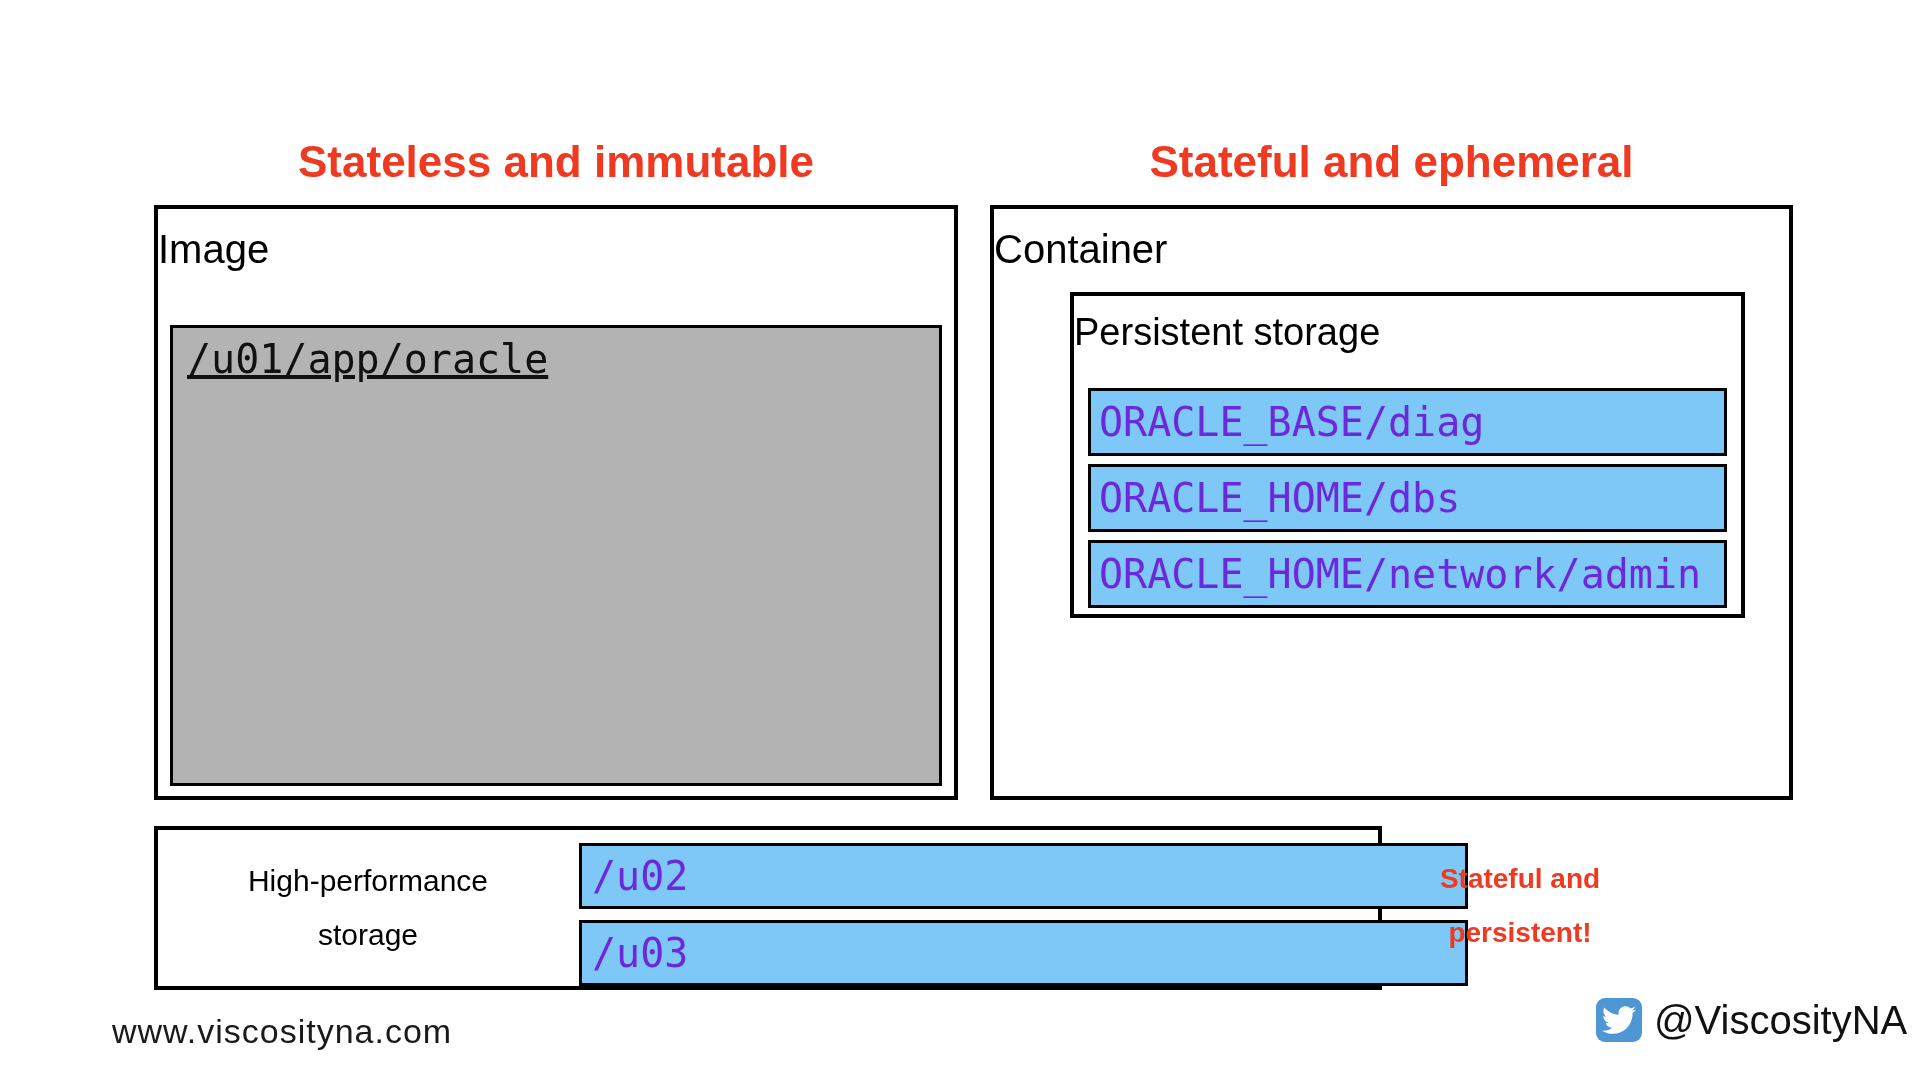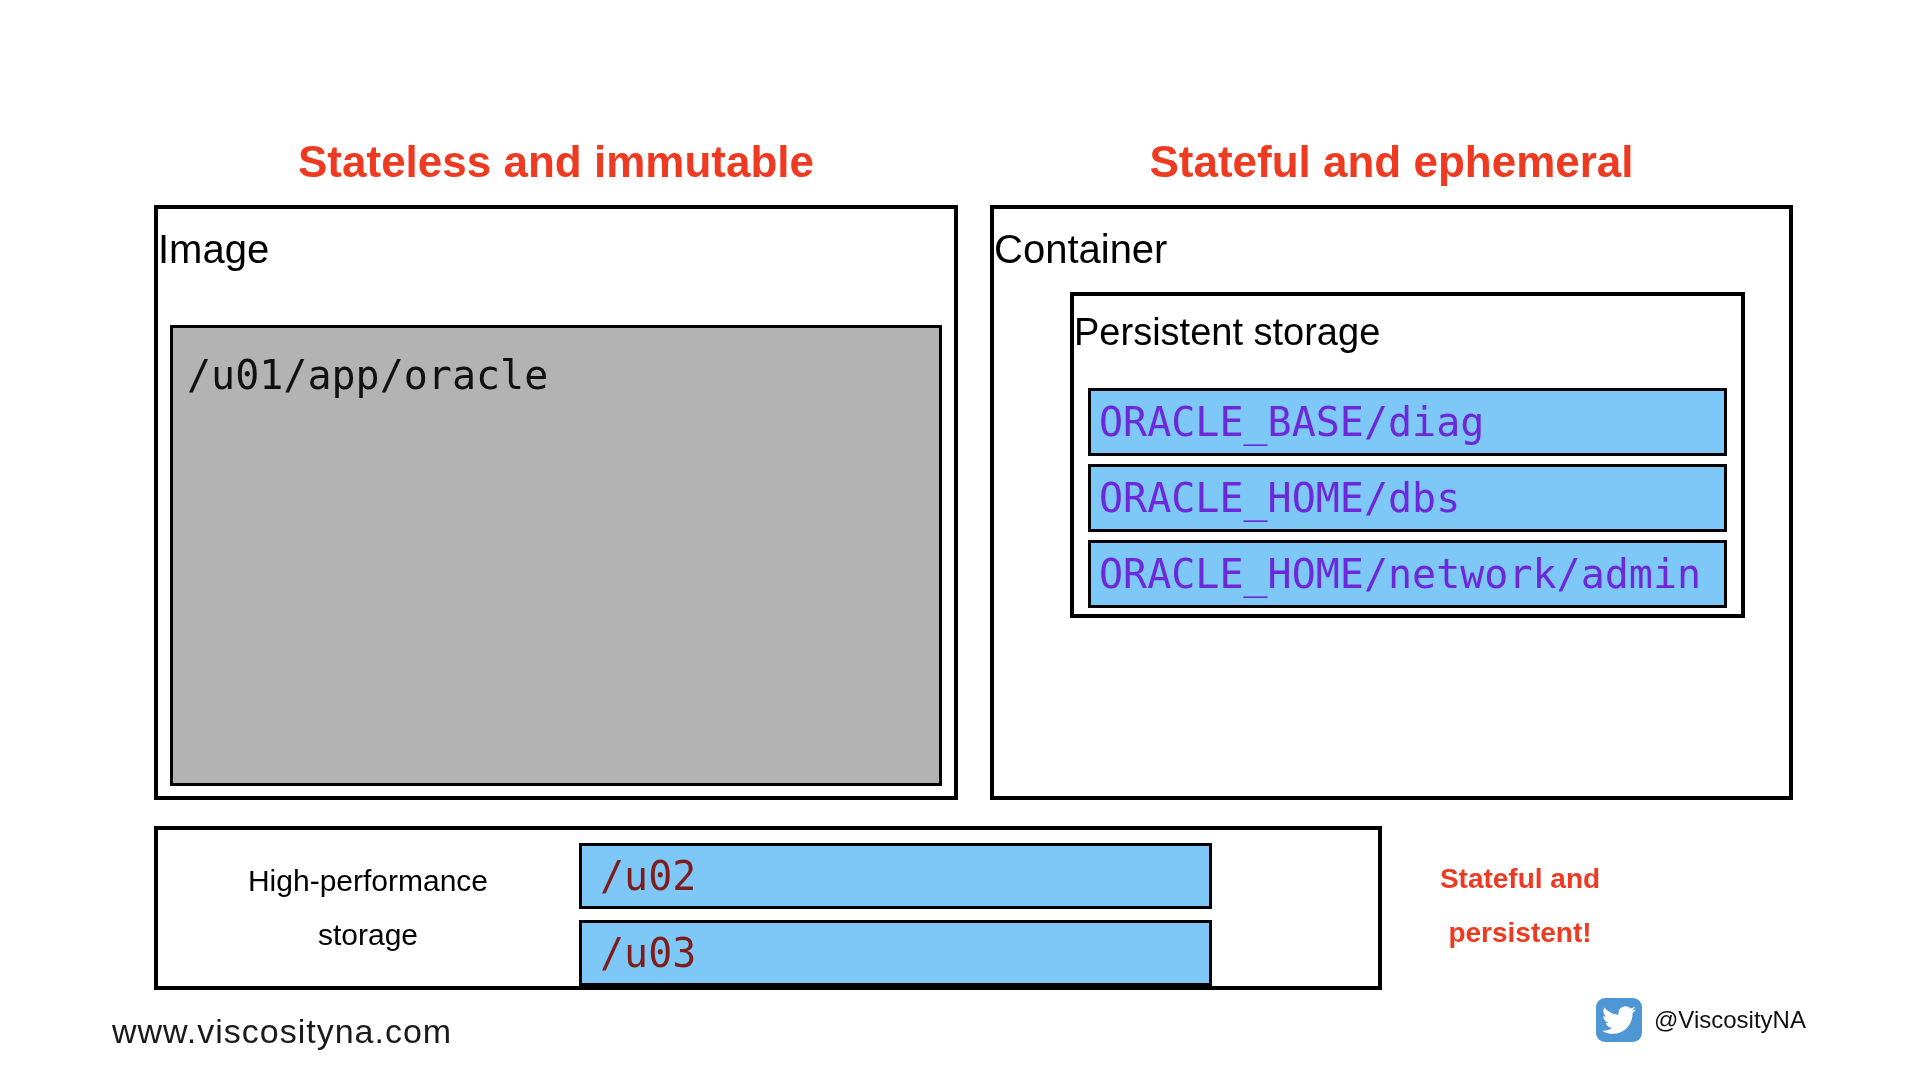--- a/index.html
+++ b/index.html
@@ -17,63 +17,63 @@
   .image-box{left:154px;top:205px;width:804px;height:595px;}
   .container-box{left:990px;top:205px;width:803px;height:595px;}
   .box-label{
     font-size:40px;line-height:44px;margin-top:18px;color:#000;
   }
   .gray-box{
     position:absolute;left:12px;right:12px;top:116px;bottom:10px;
     background:#b3b3b3;border:3px solid #000;box-sizing:border-box;
   }
   .mono{font-family:"DejaVu Sans Mono",monospace;}
-  .gray-box .mono{display:block;padding:24px 14px;font-size:40px;line-height:46px;color:#111;}
+  .gray-box .mono{display:block;padding:8px 14px;font-size:40px;line-height:46px;color:#111;text-decoration:underline;}
   .persistent-box{
     position:absolute;left:76px;top:83px;width:675px;height:326px;
     border:4px solid #000;box-sizing:border-box;background:#fff;
   }
   .persistent-box .box-label{font-size:38px;margin-top:14px;line-height:44px;}
   .p-vol{
     box-sizing:border-box;height:68px;margin:8px 14px 0 14px;
     background:#7dc8f7;border:3px solid #000;
     display:flex;align-items:center;padding-left:8px;
     font-family:"DejaVu Sans Mono",monospace;font-size:40px;color:#6d28d9;
   }
   .p-vol.first{margin-top:34px;}
   .bottom-box{left:154px;top:826px;width:1228px;height:164px;}
   .hp-label{
     position:absolute;left:0;top:0;width:420px;height:100%;
     display:flex;flex-direction:column;align-items:center;justify-content:center;
     font-size:30px;line-height:54px;text-align:center;
   }
   .h-vol{
-    position:absolute;left:421px;width:633px;height:66px;box-sizing:border-box;
+    position:absolute;left:421px;width:889px;height:66px;box-sizing:border-box;
     background:#7dc8f7;border:3px solid #000;
-    display:flex;align-items:center;padding-left:18px;
-    font-family:"DejaVu Sans Mono",monospace;font-size:40px;color:#7f1d1d;
+    display:flex;align-items:center;padding-left:10px;
+    font-family:"DejaVu Sans Mono",monospace;font-size:40px;color:#6d28d9;
   }
   .u02{top:13px;}
   .u03{top:90px;}
   .stateful-persistent{
     left:1390px;top:852px;width:260px;font-size:28px;line-height:54px;
   }
   .footer-left{
     position:absolute;left:112px;top:1012px;font-size:34px;color:#1a1a1a;letter-spacing:1px;
   }
   .footer-right{
     position:absolute;left:1596px;top:996px;height:48px;
     display:flex;align-items:center;gap:12px;
   }
   .tw-icon{
     width:46px;height:44px;background:#4f96d5;border-radius:9px;
     display:flex;align-items:center;justify-content:center;flex:0 0 auto;
   }
   .tw-icon svg{width:34px;height:34px;fill:#ffffff;}
-  .footer-handle{font-size:24px;color:#111;}
+  .footer-handle{font-size:40px;color:#111;}
 </style>
 </head>
 <body>
 
 <div class="canvas">
 
   <div class="red-title title-left">Stateless and immutable</div>
   <div class="red-title title-right">Stateful and ephemeral</div>
 
   <div class="outer-box image-box">

